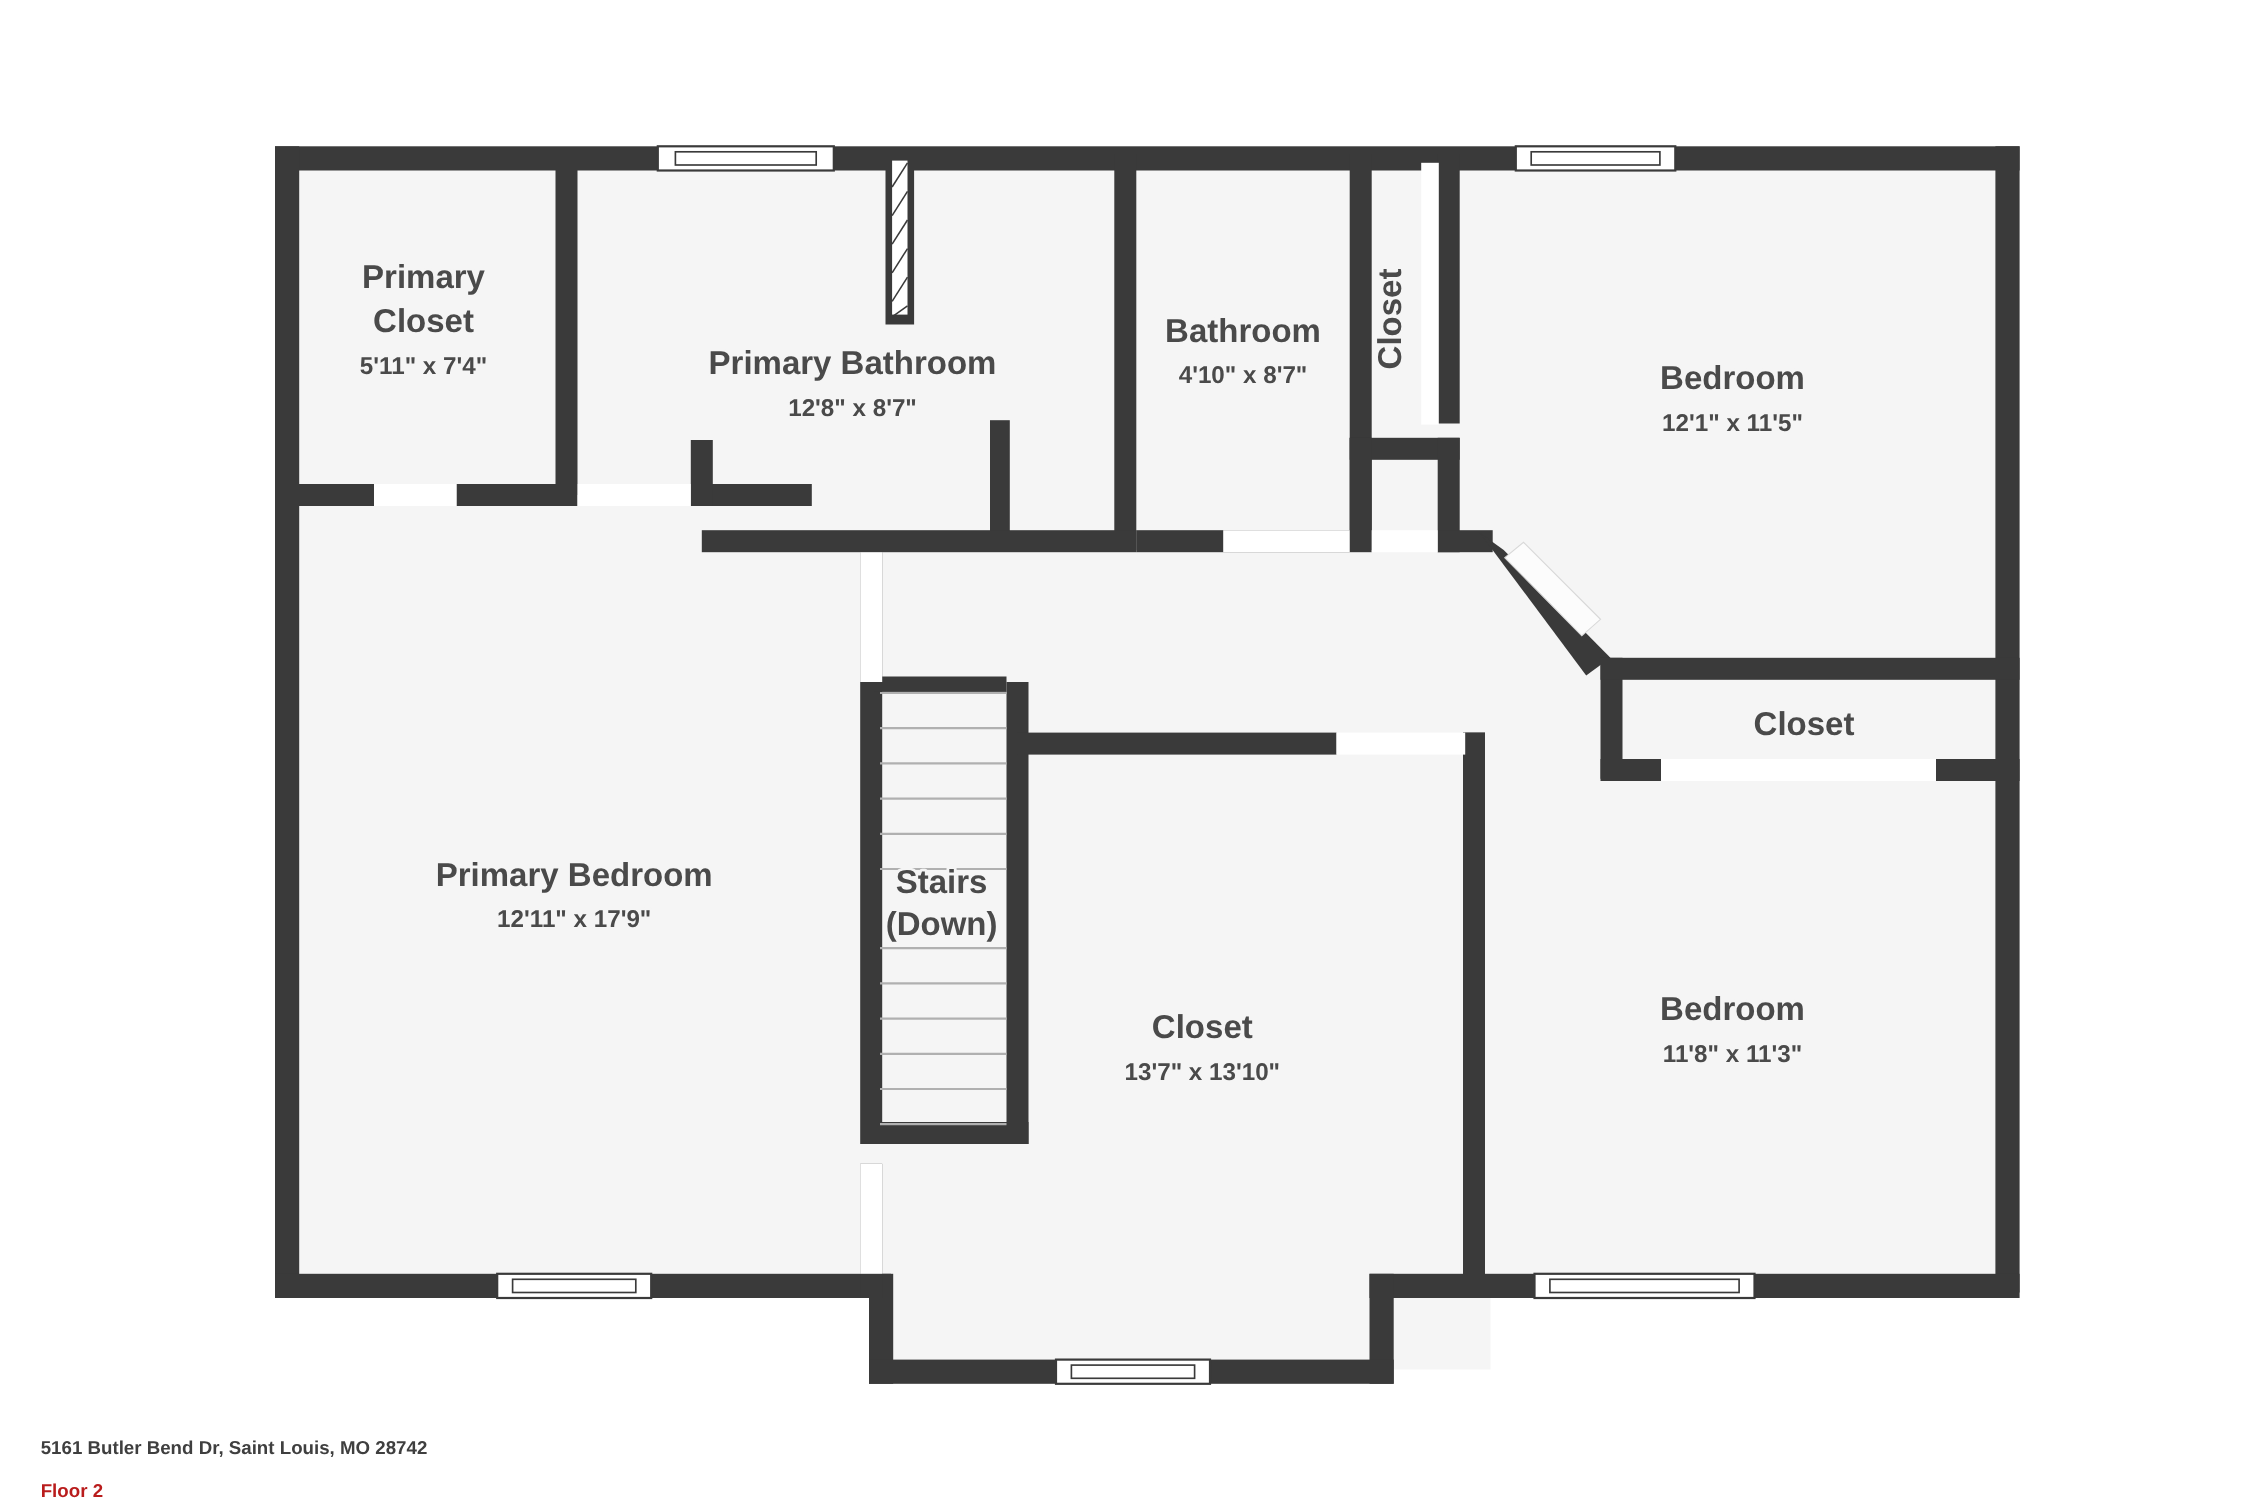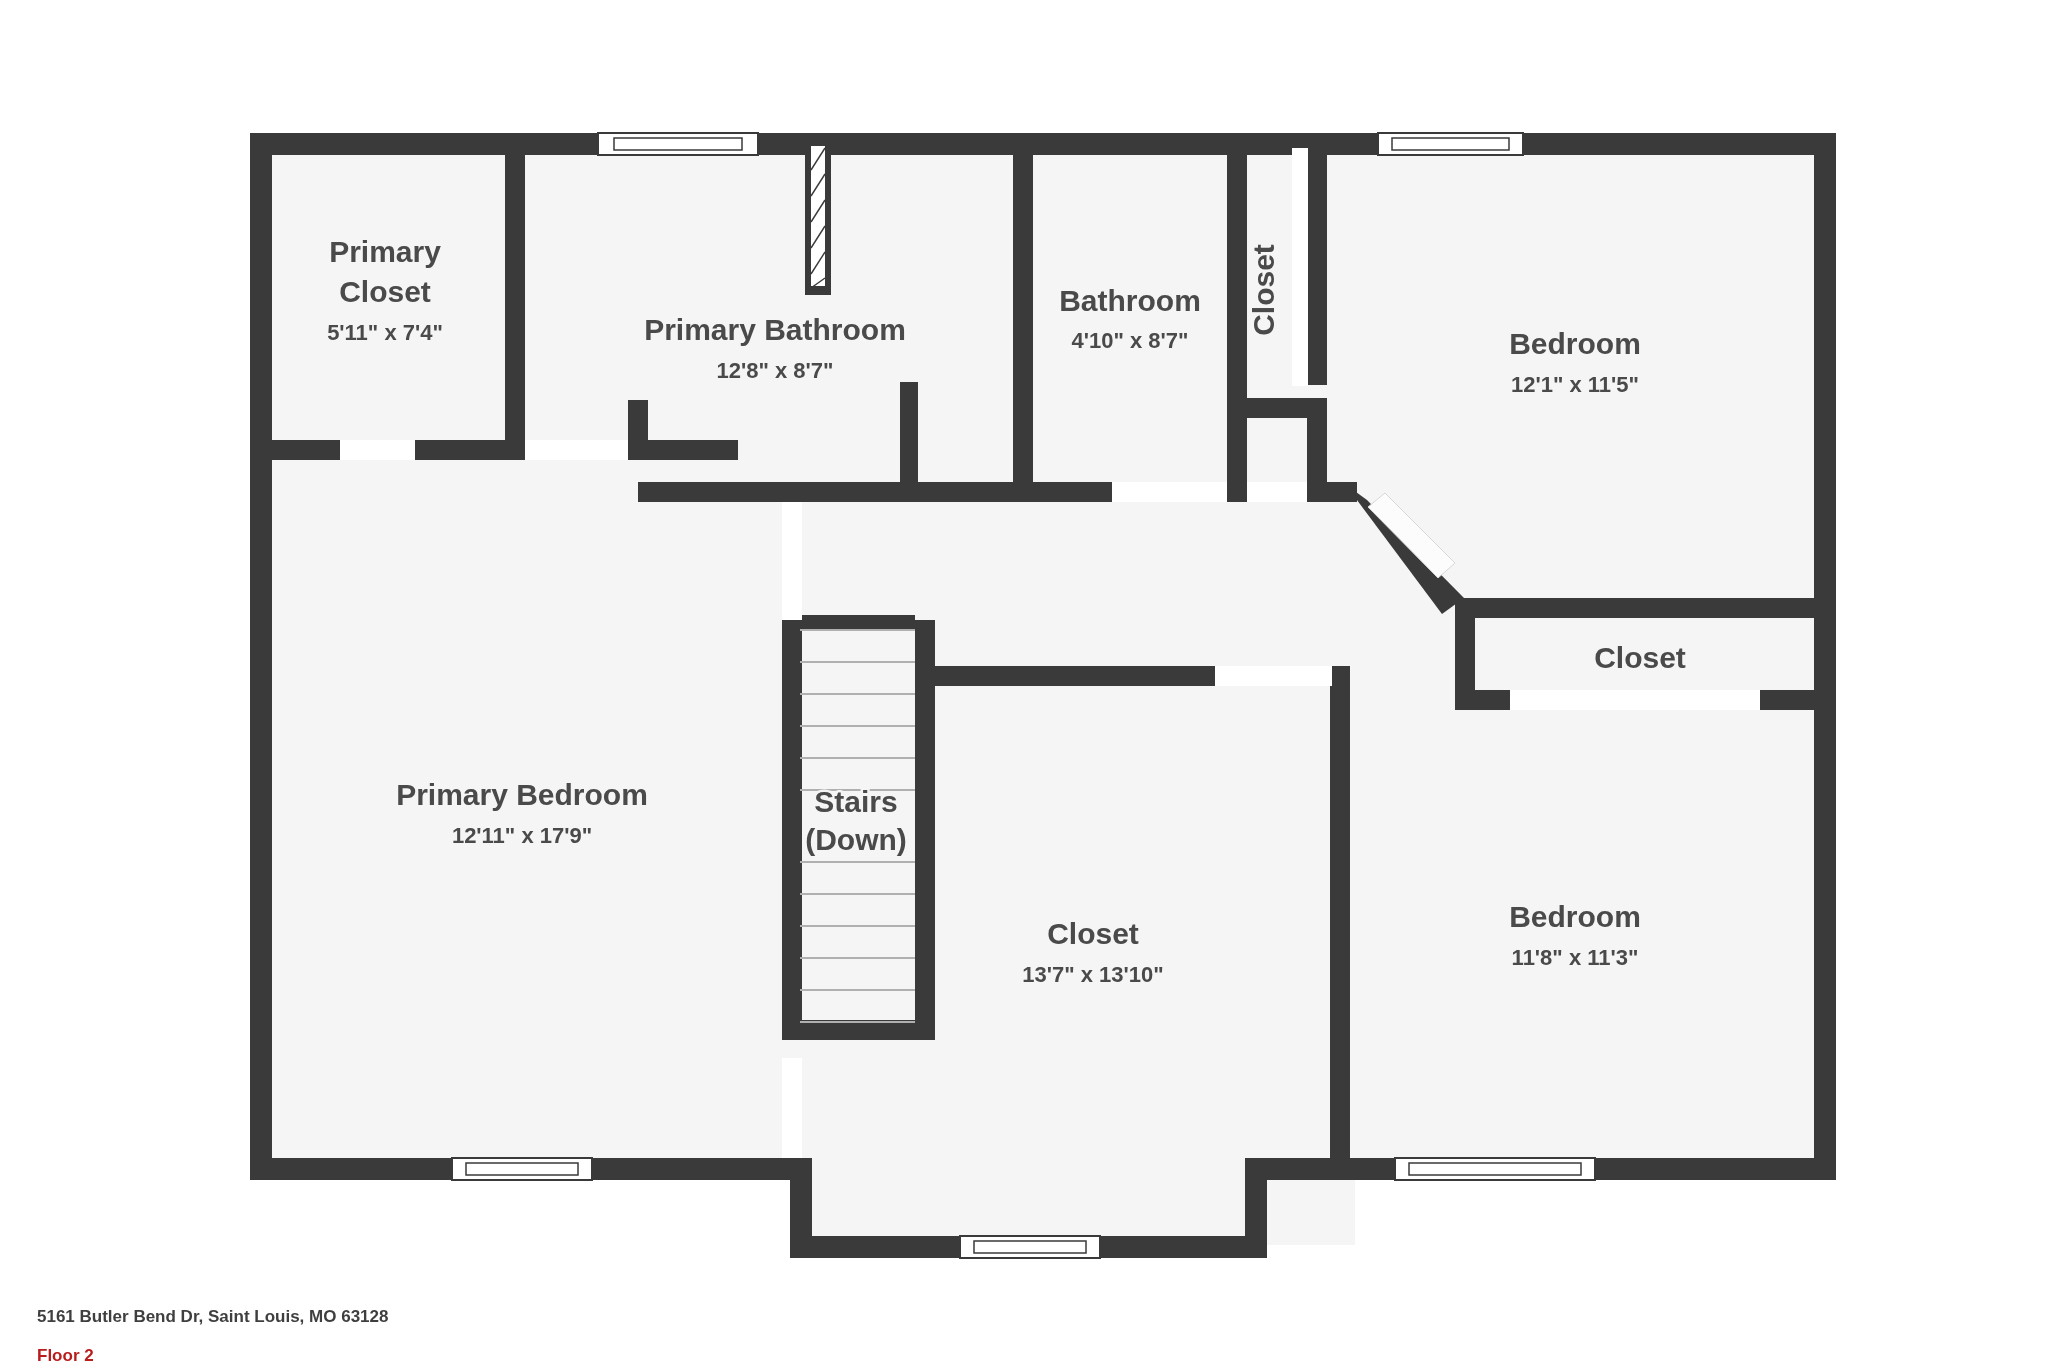--- a/index.html
+++ b/index.html
@@ -263,16 +263,16 @@
     <text class="room-name" x="856" y="850">(Down)</text>
 
     <text class="room-name" x="1093" y="944">Closet</text>
     <text class="room-dim" x="1093" y="982">13'7" x 13'10"</text>
   </g>
 
 </svg>
 </div>
 
 <div class="footer-block">
-  <div class="addr-line">5161 Butler Bend Dr, Saint Louis, MO 63128</div>
+  <div class="addr-line">5161 Butler Bend Dr, Saint Louis, MO 28742</div>
   <div class="floor-line">Floor 2</div>
 
 </div>
 
 </body></html>

